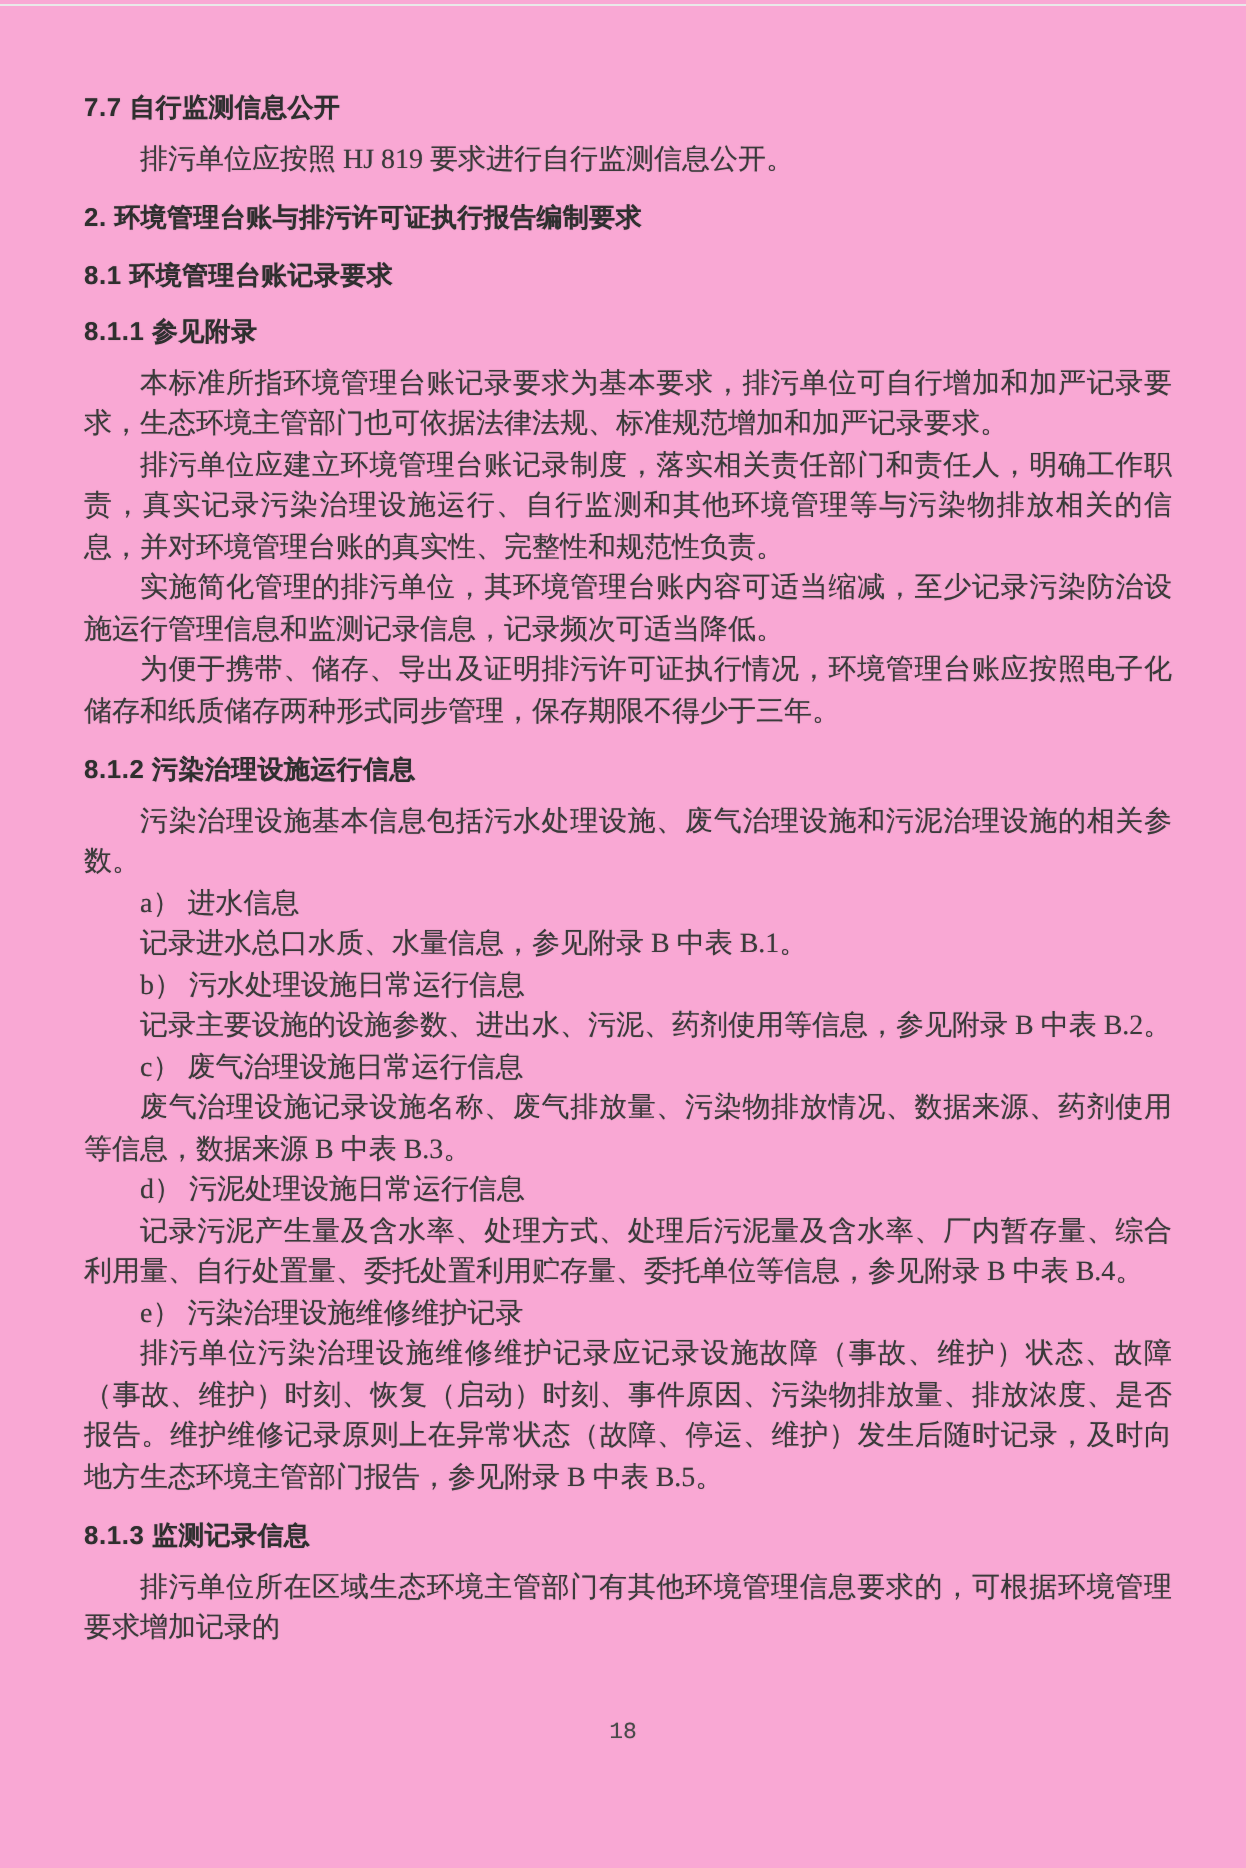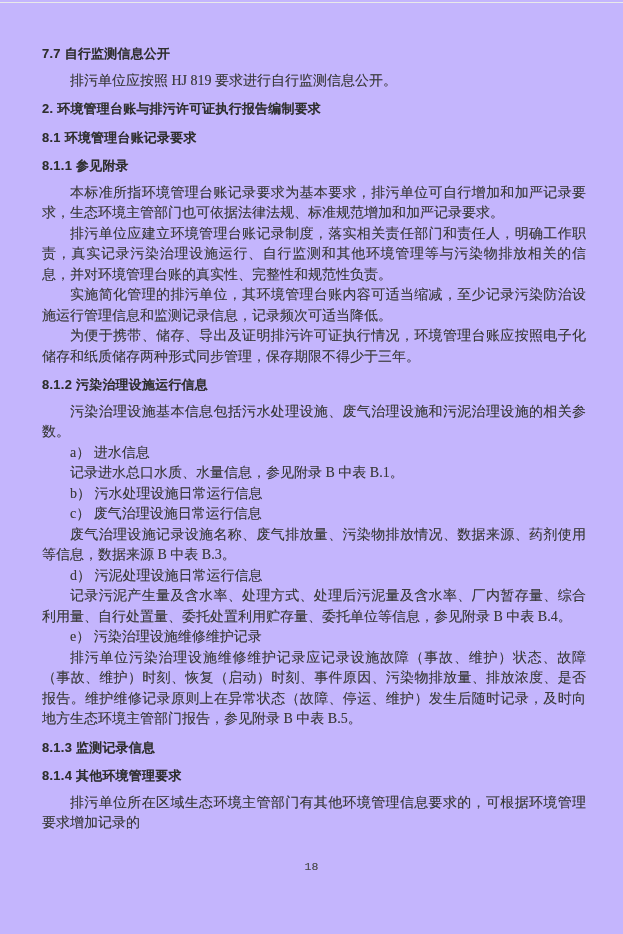--- a/index.html
+++ b/index.html
@@ -4,21 +4,21 @@
 <style>
   html, body {
     margin: 0;
     padding: 0;
     background: #ffffff;
   }
   .page {
     position: relative;
     width: 623px;
     height: 934px;
-    background: #c4b5fd;
+    background: #f9a8d4;
     overflow: hidden;
     font-family: "Liberation Serif", "DejaVu Serif", serif;
     color: #333333;
   }
   .scan-edge {
     position: absolute;
     top: 2px;
     left: 0;
     width: 100%;
     height: 1px;
@@ -81,24 +81,24 @@
       <div class="blk heading lvl3">8.1.1 参见附录</div>
       <div class="blk paragraph">本标准所指环境管理台账记录要求为基本要求，排污单位可自行增加和加严记录要求，生态环境主管部门也可依据法律法规、标准规范增加和加严记录要求。</div>
       <div class="blk paragraph">排污单位应建立环境管理台账记录制度，落实相关责任部门和责任人，明确工作职责，真实记录污染治理设施运行、自行监测和其他环境管理等与污染物排放相关的信息，并对环境管理台账的真实性、完整性和规范性负责。</div>
       <div class="blk paragraph">实施简化管理的排污单位，其环境管理台账内容可适当缩减，至少记录污染防治设施运行管理信息和监测记录信息，记录频次可适当降低。</div>
       <div class="blk paragraph">为便于携带、储存、导出及证明排污许可证执行情况，环境管理台账应按照电子化储存和纸质储存两种形式同步管理，保存期限不得少于三年。</div>
       <div class="blk heading lvl3">8.1.2 污染治理设施运行信息</div>
       <div class="blk paragraph">污染治理设施基本信息包括污水处理设施、废气治理设施和污泥治理设施的相关参数。</div>
       <div class="blk list-item">a） 进水信息</div>
       <div class="blk paragraph">记录进水总口水质、水量信息，参见附录 B 中表 B.1。</div>
       <div class="blk list-item">b） 污水处理设施日常运行信息</div>
+      <div class="blk paragraph">记录主要设施的设施参数、进出水、污泥、药剂使用等信息，参见附录 B 中表 B.2。</div>
       <div class="blk list-item">c） 废气治理设施日常运行信息</div>
       <div class="blk paragraph">废气治理设施记录设施名称、废气排放量、污染物排放情况、数据来源、药剂使用等信息，数据来源 B 中表 B.3。</div>
       <div class="blk list-item">d） 污泥处理设施日常运行信息</div>
       <div class="blk paragraph">记录污泥产生量及含水率、处理方式、处理后污泥量及含水率、厂内暂存量、综合利用量、自行处置量、委托处置利用贮存量、委托单位等信息，参见附录 B 中表 B.4。</div>
       <div class="blk list-item">e） 污染治理设施维修维护记录</div>
       <div class="blk paragraph">排污单位污染治理设施维修维护记录应记录设施故障（事故、维护）状态、故障（事故、维护）时刻、恢复（启动）时刻、事件原因、污染物排放量、排放浓度、是否报告。维护维修记录原则上在异常状态（故障、停运、维护）发生后随时记录，及时向地方生态环境主管部门报告，参见附录 B 中表 B.5。</div>
       <div class="blk heading lvl3">8.1.3 监测记录信息</div>
-      <div class="blk heading lvl3">8.1.4 其他环境管理要求</div>
       <div class="blk paragraph">排污单位所在区域生态环境主管部门有其他环境管理信息要求的，可根据环境管理要求增加记录的</div>
     </div>
   <div class="page-footer">18</div>
 </div>
 
 </body></html>

